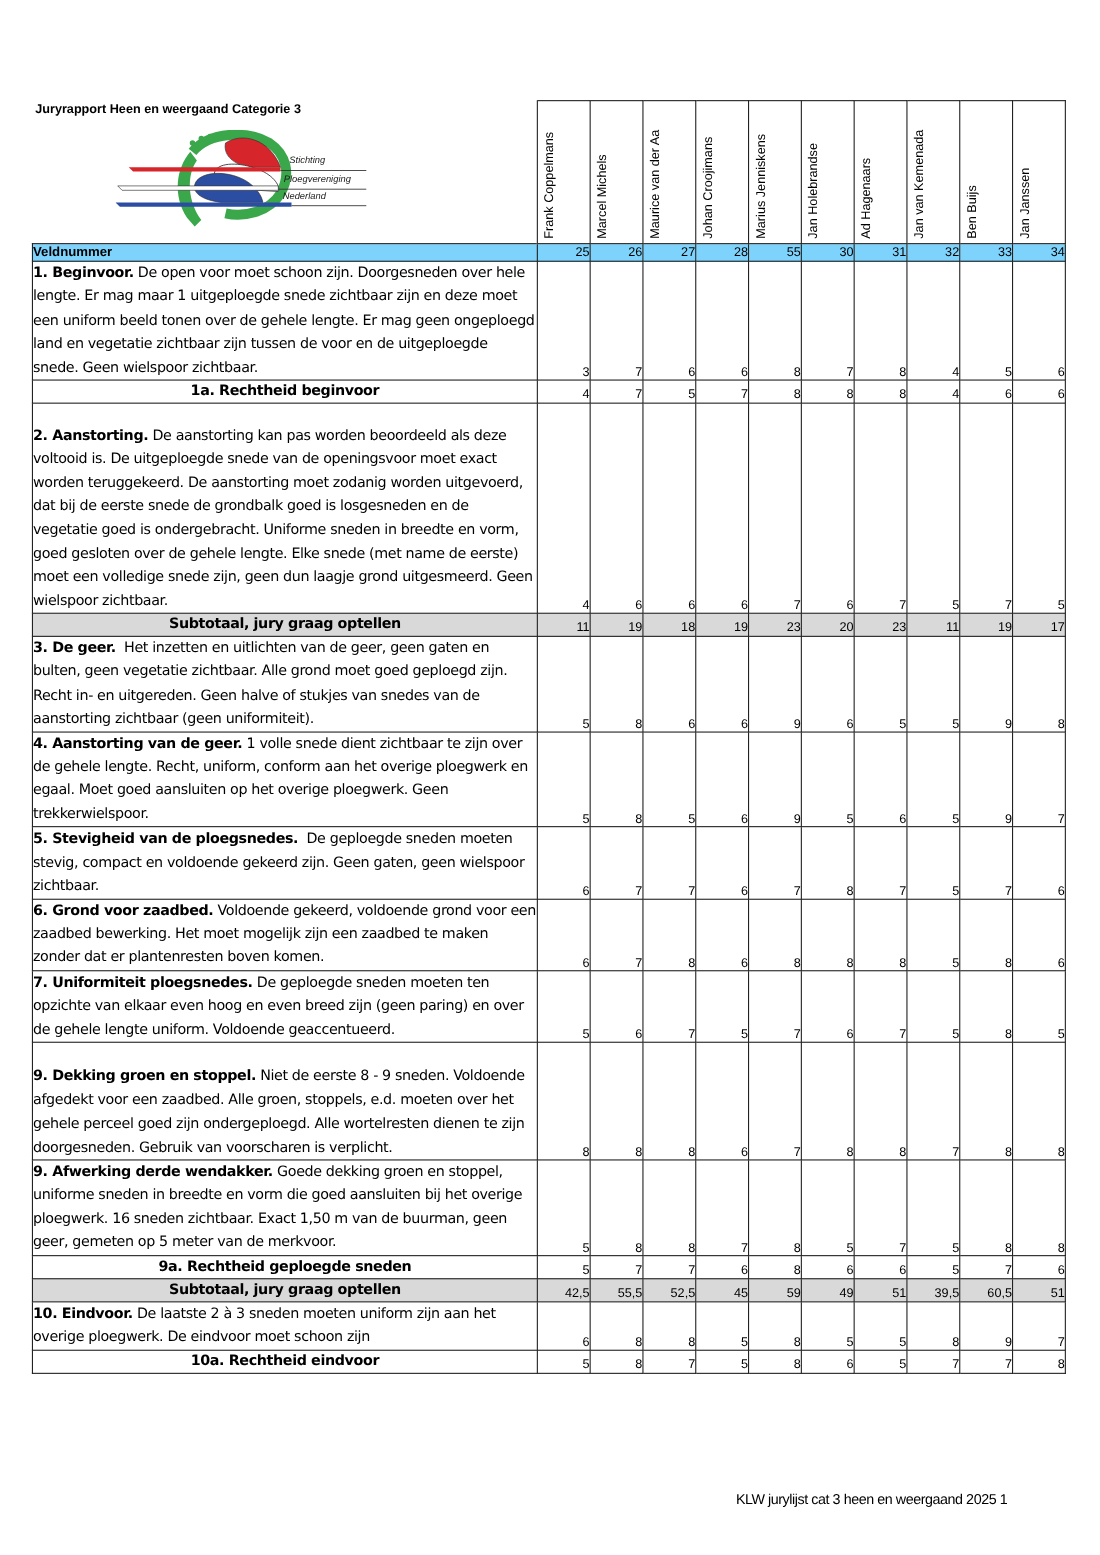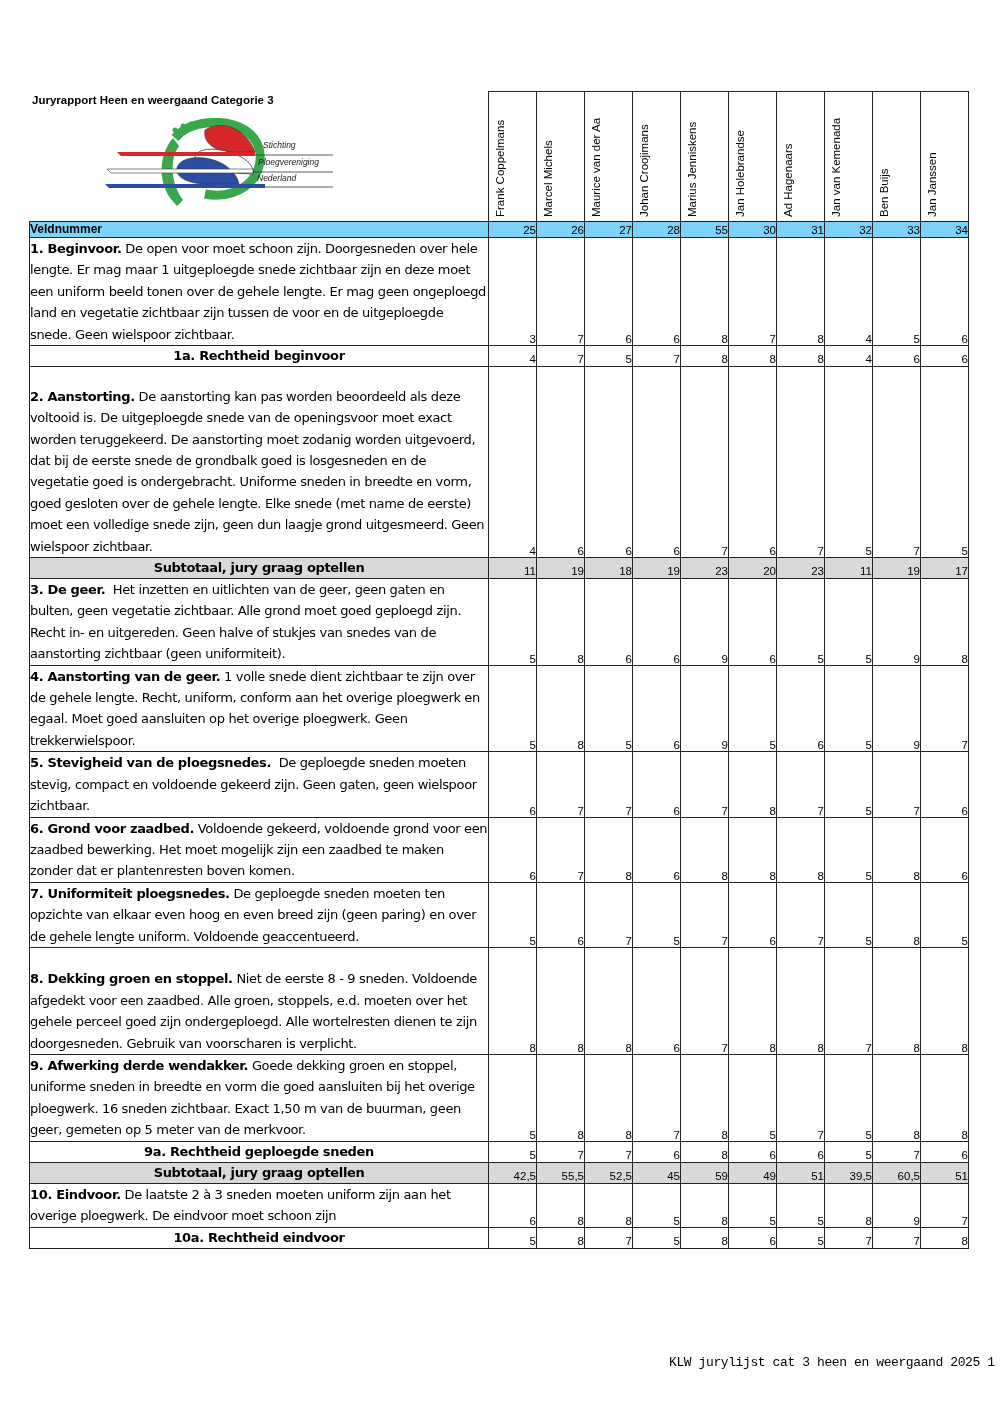--- a/index.html
+++ b/index.html
@@ -14,21 +14,21 @@
   td.name-head .vname { position: absolute; left: 50%; bottom: 4px; transform-origin: 0 0; transform: rotate(-90deg) translate(0, -50%); white-space: nowrap; font-size: 11.5px; font-family: "Liberation Sans", sans-serif; transform: translateX(-7px) rotate(-90deg); transform-origin: left bottom; }
   td.desc { width: 457px; font-family: "DejaVu Sans", sans-serif; font-size: 13px; line-height: 21.4px; padding: 1px 2px 0 3px; vertical-align: top; letter-spacing: -0.35px; }
   td.desc b { font-weight: bold; }
   td.score { text-align: right; font-size: 11.5px; padding: 0 3px 2px 0; }
   tr.veld td { background: #7dd3fc; height: 15px; }
   tr.veld td.desc { font-family: "Liberation Sans", sans-serif; font-size: 12px; font-weight: bold; line-height: 15px; padding-top: 0; letter-spacing: 0; vertical-align: middle; }
   tr.veld td.score { font-size: 11.5px; padding-bottom: 0; vertical-align: middle; }
   tr.sub td { background: #d9d9d9; }
   tr.single td.desc { line-height: 20px; text-align: center; }
   tr.single td.score { padding-bottom: 1px; }
-  .footer { position: absolute; left: 669px; top: 1355px; font-family: Liberation Mono, monospace; font-size: 13px; letter-spacing: -0.4px; }
+  .footer { position: absolute; left: 669px; top: 1355px; font-family: Liberation Sans, sans-serif; font-size: 13px; letter-spacing: -0.4px; }
 </style>
 </head>
 <body>
 
 <div class="title">Juryrapport Heen en weergaand  Categorie 3</div>
 
 <div class="logo">
   <svg width="235" height="92" viewBox="0 0 235 92">
 
     <path d="M70 20 C85 2,120 0,140 12 C155 22,160 40,150 58 C140 74,118 80,100 76" fill="none" stroke="#3aa84a" stroke-width="9"></path>
@@ -228,21 +228,21 @@
         <td class="score">7</td>
         <td class="score">5</td>
         <td class="score">7</td>
         <td class="score">6</td>
         <td class="score">7</td>
         <td class="score">5</td>
         <td class="score">8</td>
         <td class="score">5</td>
       </tr>
       <tr>
-        <td class="desc" style="height: 106px;"><b>8. Dekking groen en stoppel.</b><span style="white-space: pre-wrap;"> Niet de eerste 8 - 9 sneden. Voldoende afgedekt voor een zaadbed. Alle groen, stoppels, e.d. moeten over het gehele perceel goed zijn ondergeploegd. Alle wortelresten dienen te zijn doorgesneden. Gebruik van voorscharen is verplicht.</span></td>
+        <td class="desc" style="height: 106px;"><b>9. Dekking groen en stoppel.</b><span style="white-space: pre-wrap;"> Niet de eerste 8 - 9 sneden. Voldoende afgedekt voor een zaadbed. Alle groen, stoppels, e.d. moeten over het gehele perceel goed zijn ondergeploegd. Alle wortelresten dienen te zijn doorgesneden. Gebruik van voorscharen is verplicht.</span></td>
         <td class="score">8</td>
         <td class="score">8</td>
         <td class="score">8</td>
         <td class="score">6</td>
         <td class="score">7</td>
         <td class="score">8</td>
         <td class="score">8</td>
         <td class="score">7</td>
         <td class="score">8</td>
         <td class="score">8</td>

